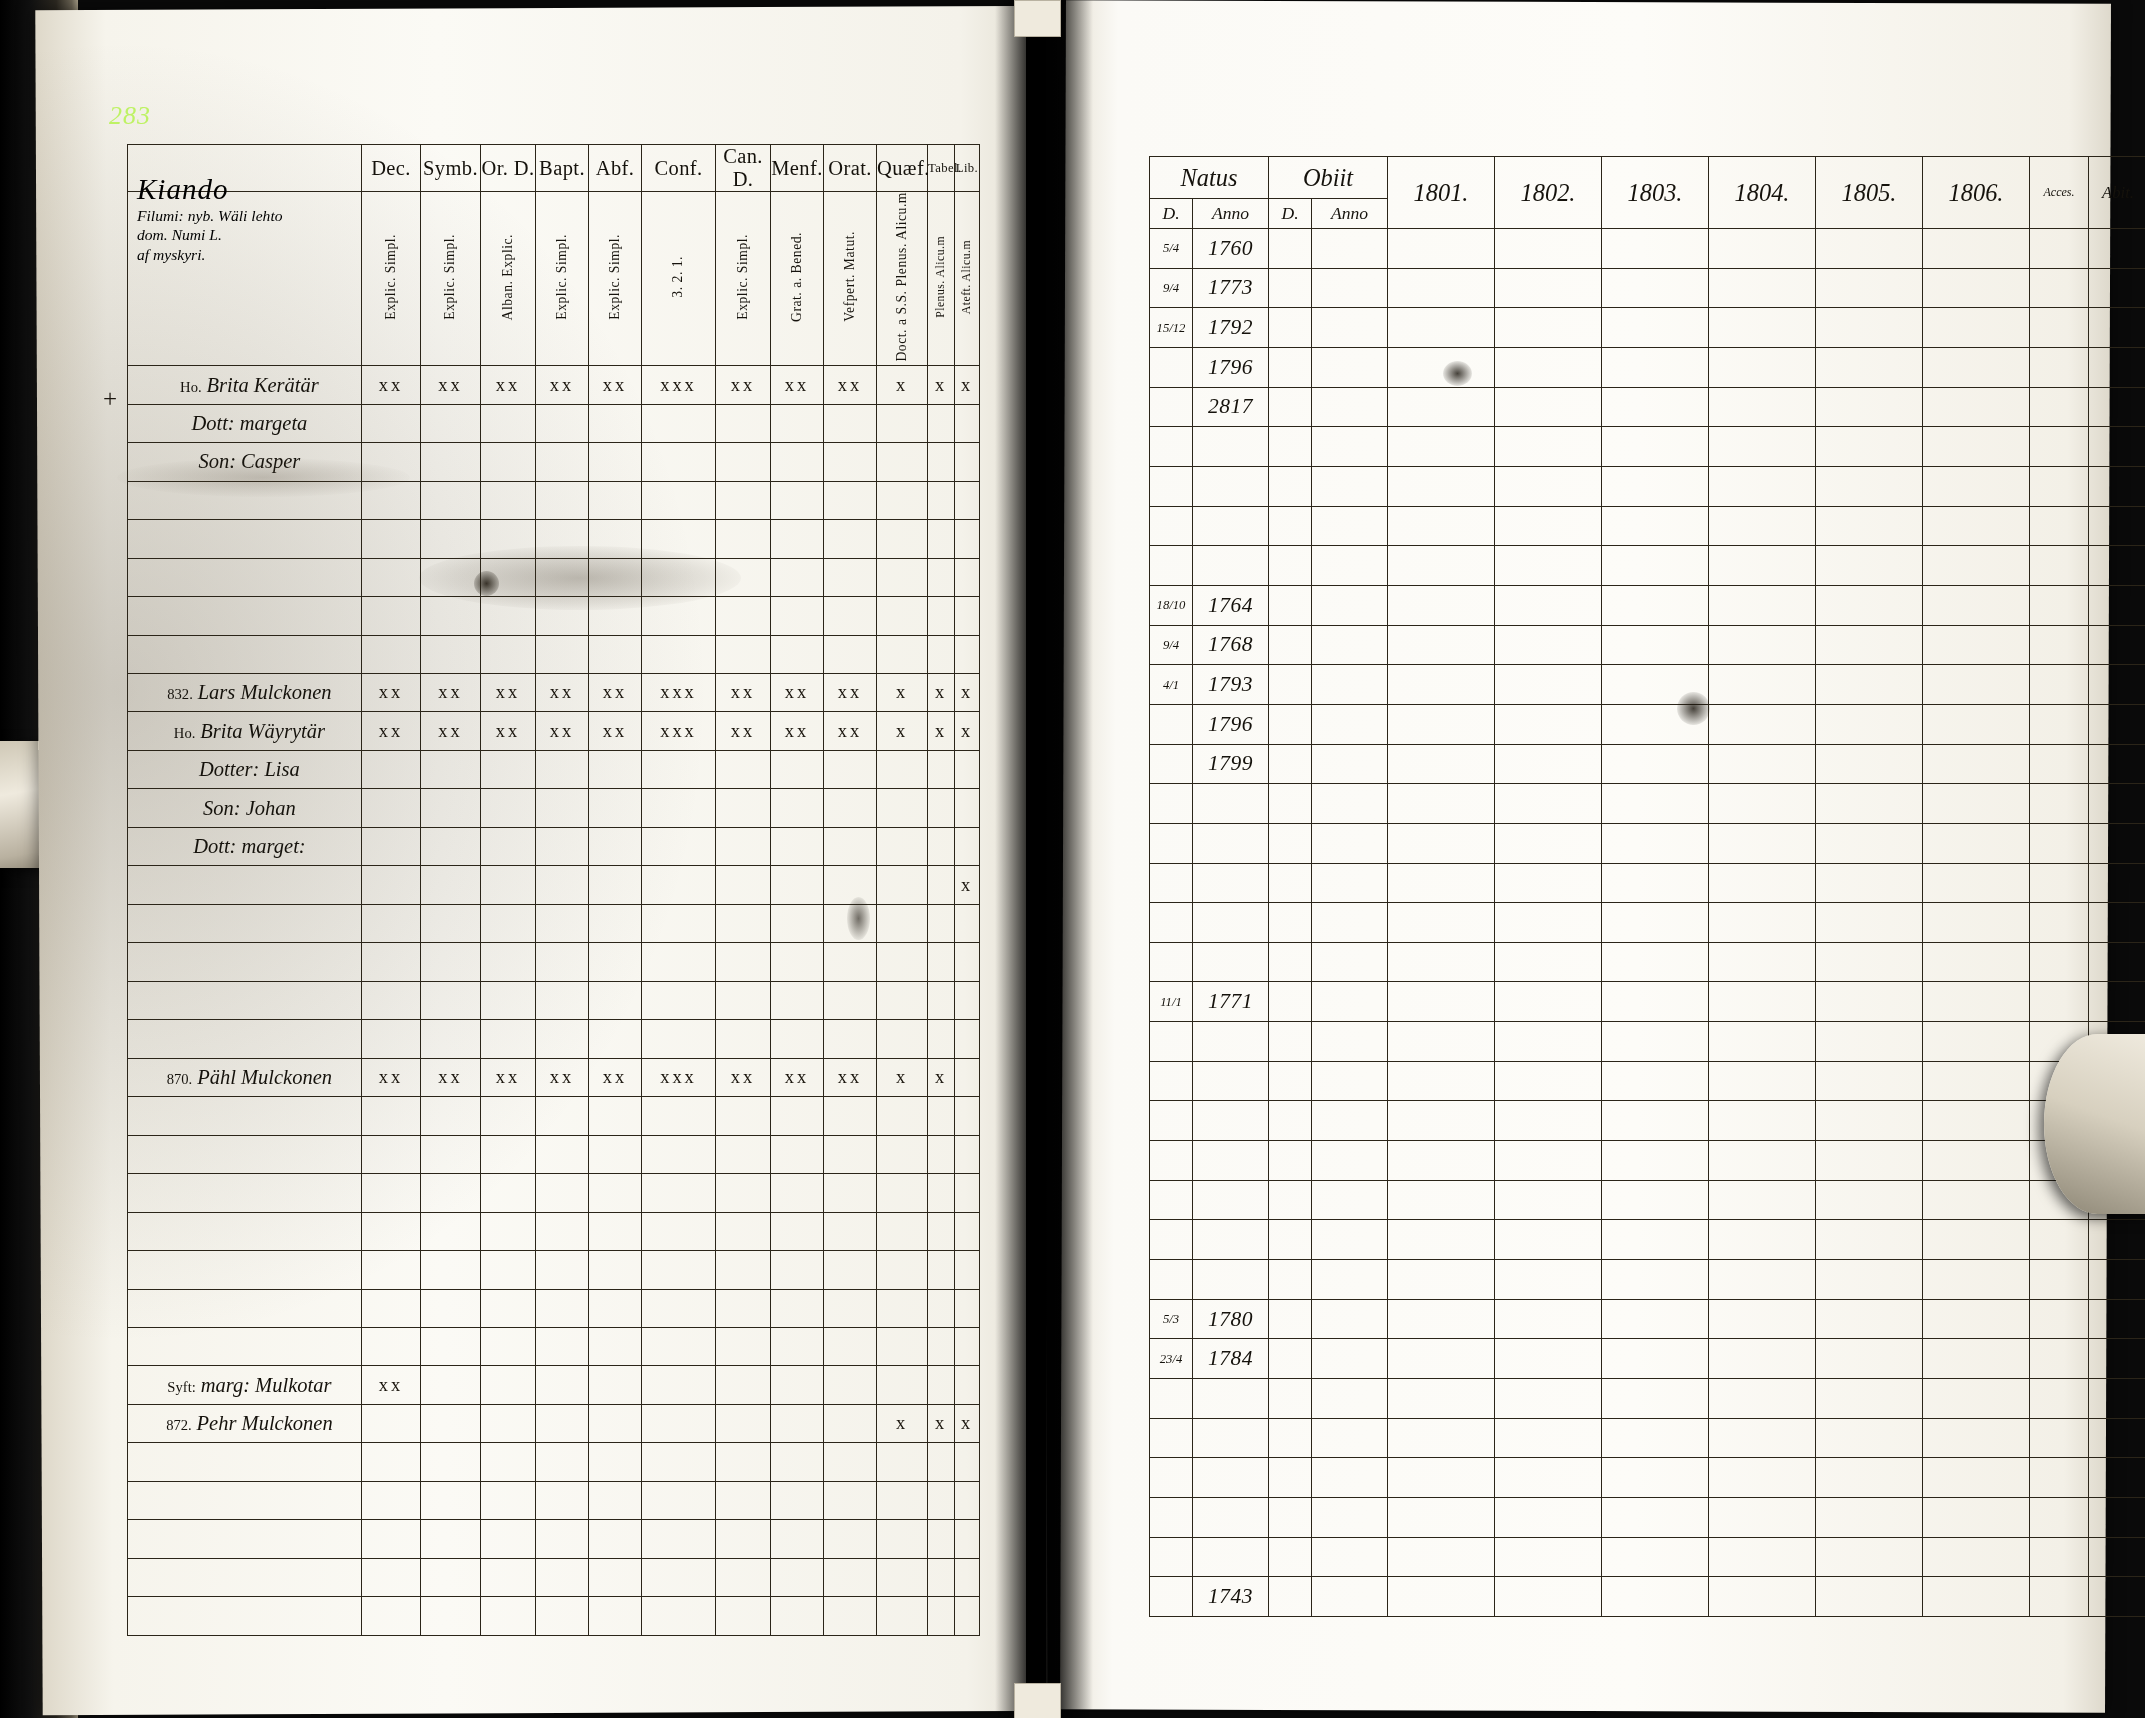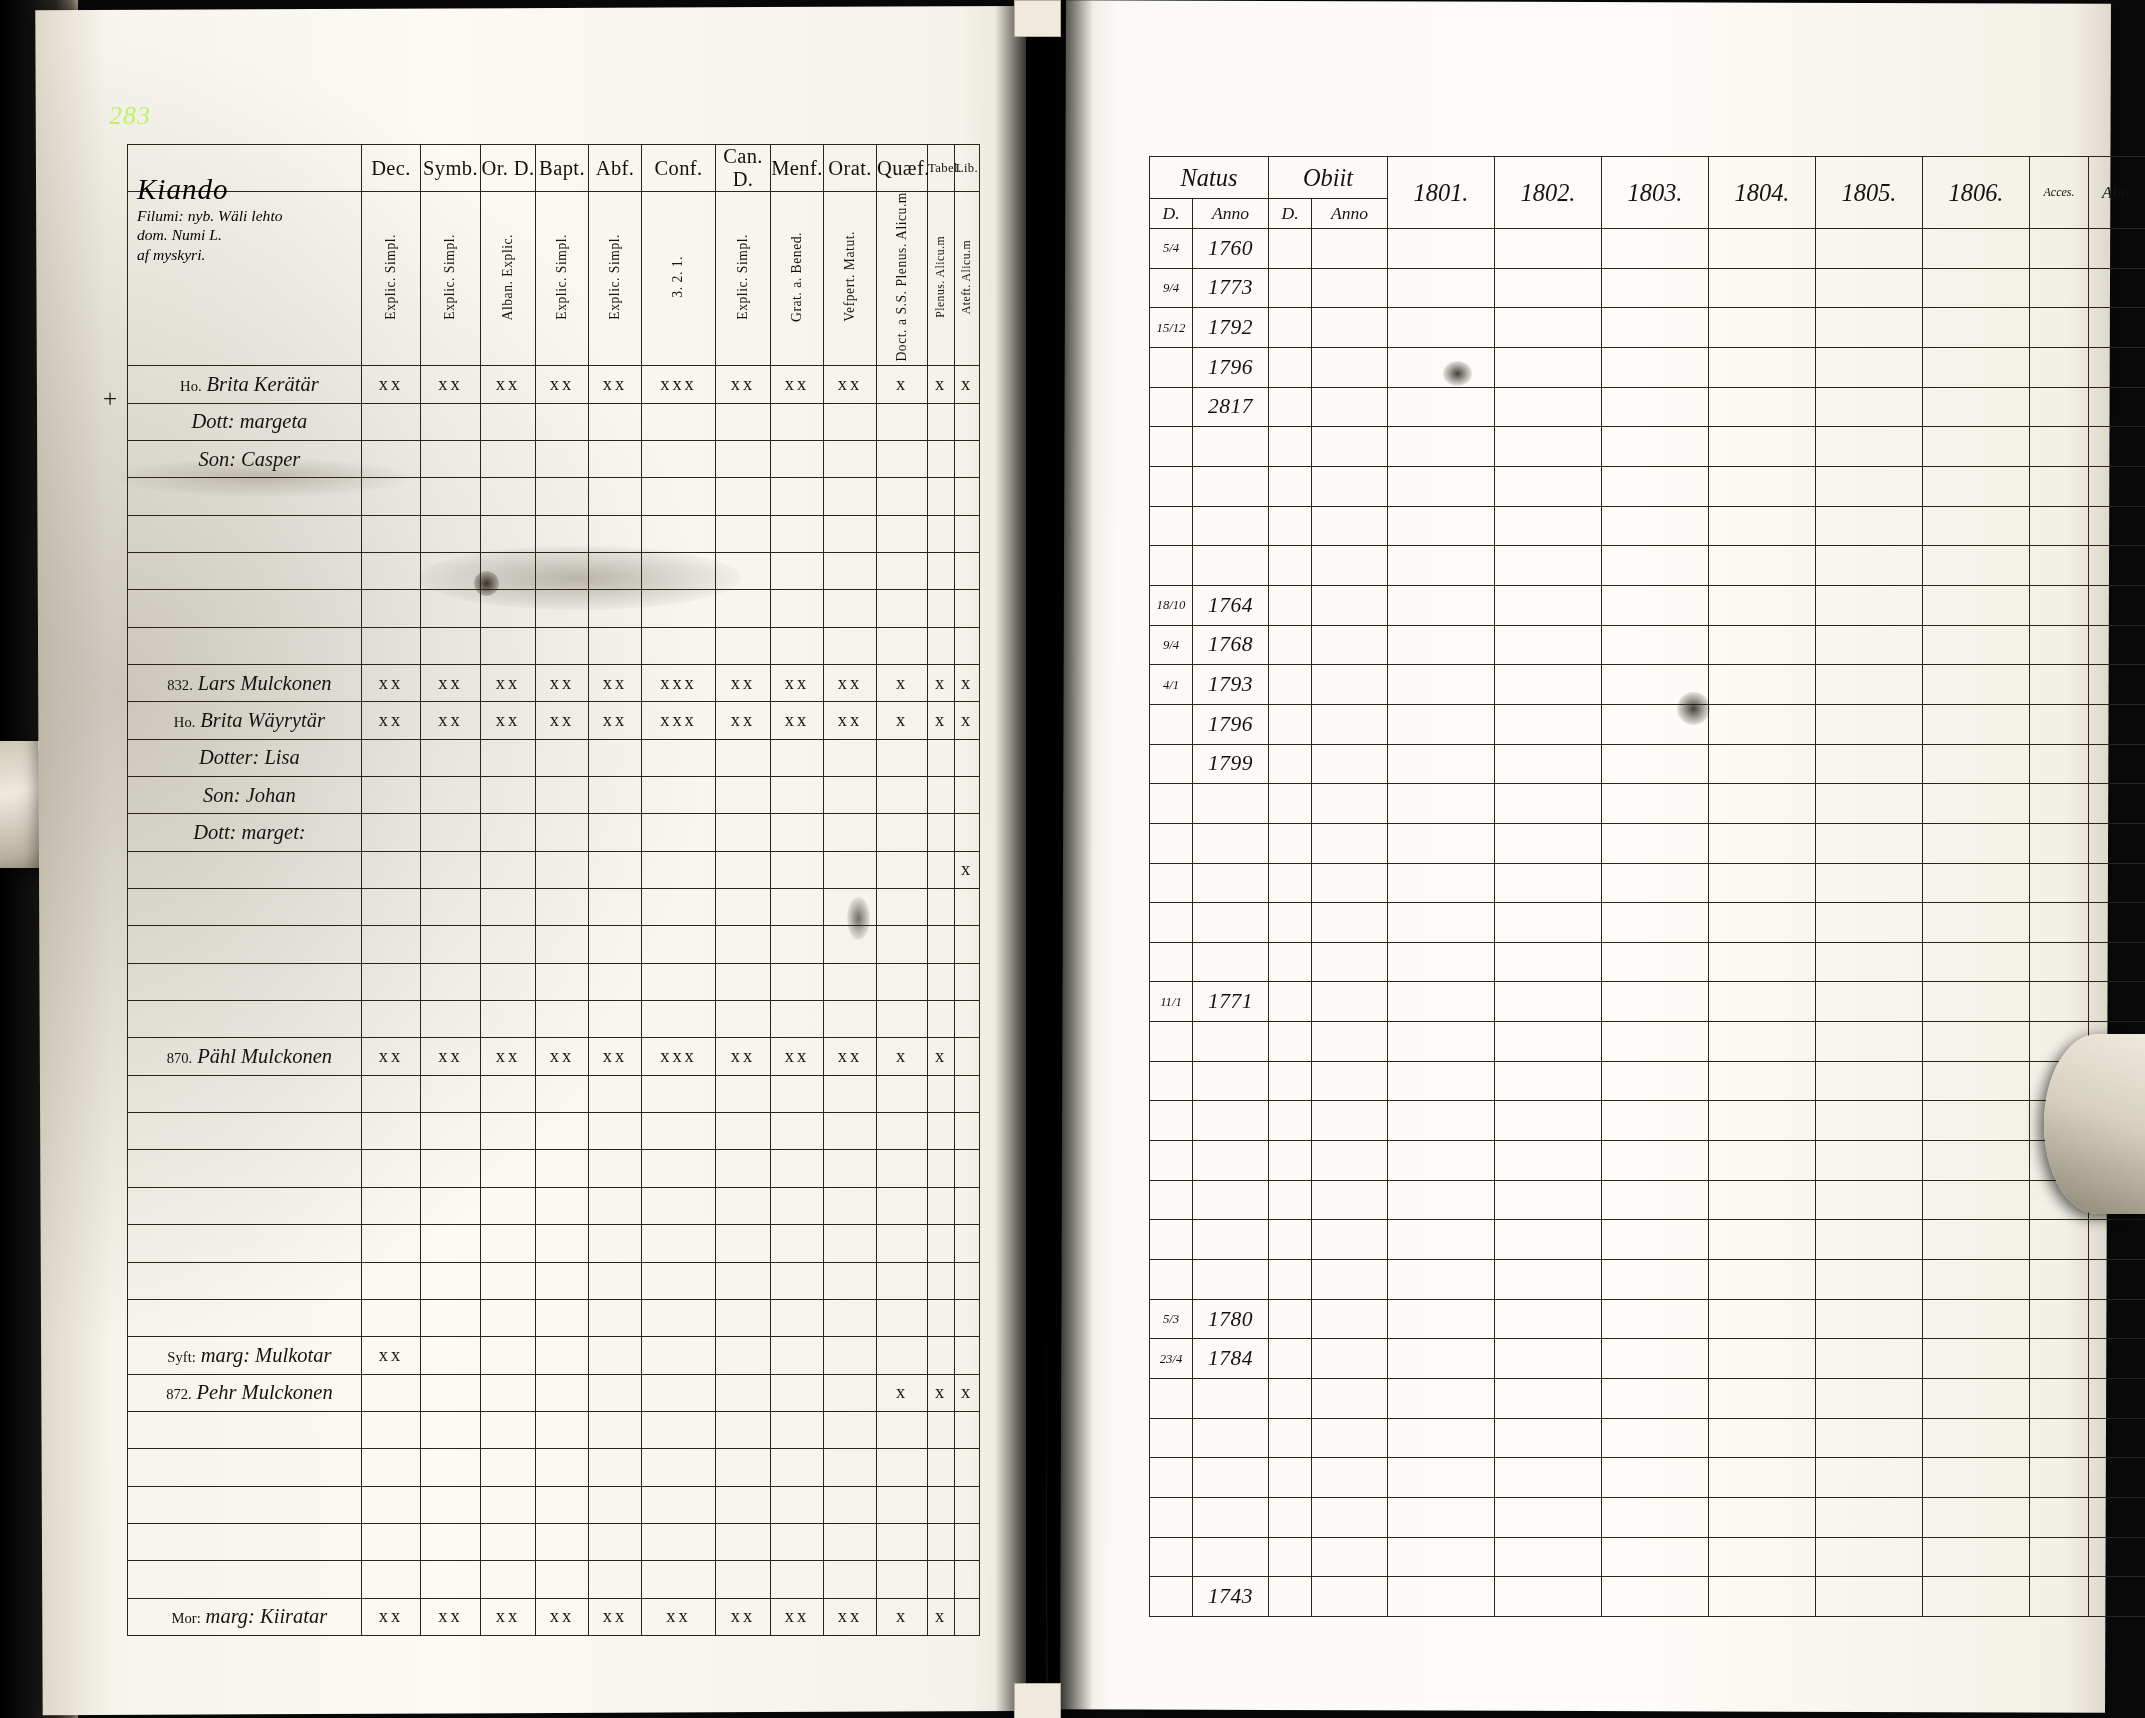--- a/index.html
+++ b/index.html
@@ -819,35 +819,20 @@
             <td class="marks"></td>
             <td class="marks"></td>
             <td class="marks"></td>
             <td class="marks"></td>
             <td class="marks"></td>
             <td class="marks"></td>
             <td class="marks"></td>
             <td class="marks"></td>
             <td class="marks"></td>
           </tr>
-          <tr>
-            <td class="namecell"><span class="idx">Mor:</span><span>marg: Kiiratar</span></td>
-            <td class="marks">xx</td>
-            <td class="marks">xx</td>
-            <td class="marks">xx</td>
-            <td class="marks">xx</td>
-            <td class="marks">xx</td>
-            <td class="marks">xx</td>
-            <td class="marks">xx</td>
-            <td class="marks">xx</td>
-            <td class="marks">xx</td>
-            <td class="marks">x</td>
-            <td class="marks">x</td>
-            <td class="marks"></td>
-          </tr>
         </tbody>
     </table>
   </div>
 
   <div id="left-title">
     <div class="place">Kiando</div>
     <div class="sub">Filumi: nyb. Wäli lehto</div>
     <div class="sub">dom. Numi L.</div>
     <div class="sub">af myskyri.</div>
   </div>

